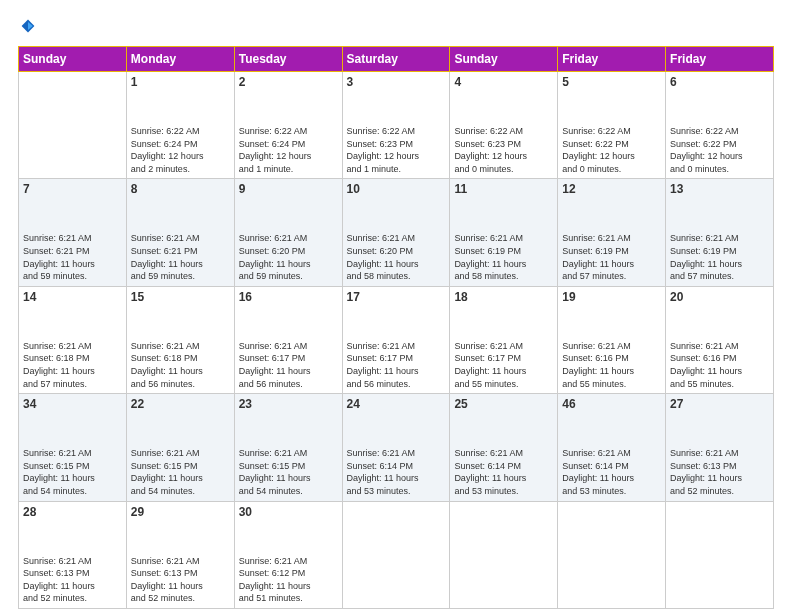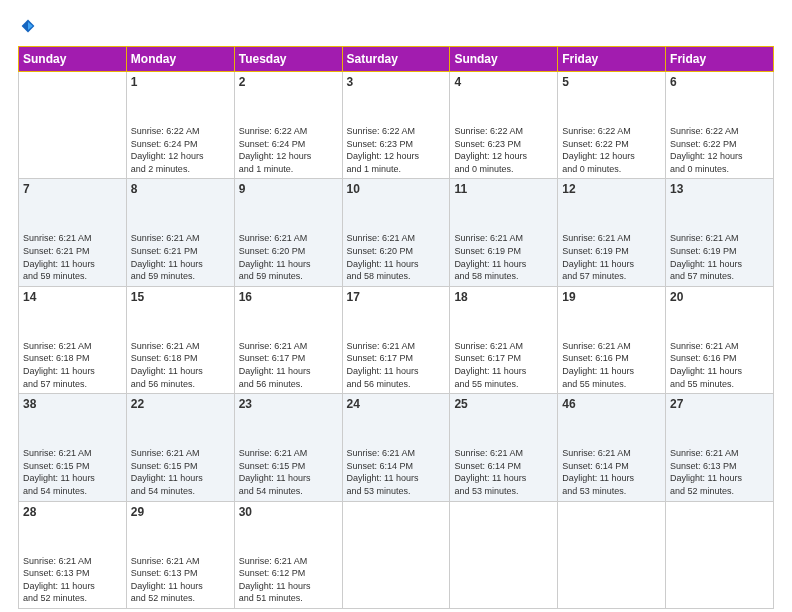--- a/index.html
+++ b/index.html
@@ -223,21 +223,21 @@
             <span class="day-number">19</span>
             <div class="day-info">Sunrise: 6:21 AM<br>Sunset: 6:16 PM<br>Daylight: 11 hours<br>and 55 minutes.</div>
           </td>
           <td>
             <span class="day-number">20</span>
             <div class="day-info">Sunrise: 6:21 AM<br>Sunset: 6:16 PM<br>Daylight: 11 hours<br>and 55 minutes.</div>
           </td>
         </tr>
         <tr class="row-shaded">
           <td>
-            <span class="day-number">38</span>
+            <span class="day-number">34</span>
             <div class="day-info">Sunrise: 6:21 AM<br>Sunset: 6:15 PM<br>Daylight: 11 hours<br>and 54 minutes.</div>
           </td>
           <td>
             <span class="day-number">22</span>
             <div class="day-info">Sunrise: 6:21 AM<br>Sunset: 6:15 PM<br>Daylight: 11 hours<br>and 54 minutes.</div>
           </td>
           <td>
             <span class="day-number">23</span>
             <div class="day-info">Sunrise: 6:21 AM<br>Sunset: 6:15 PM<br>Daylight: 11 hours<br>and 54 minutes.</div>
           </td>

